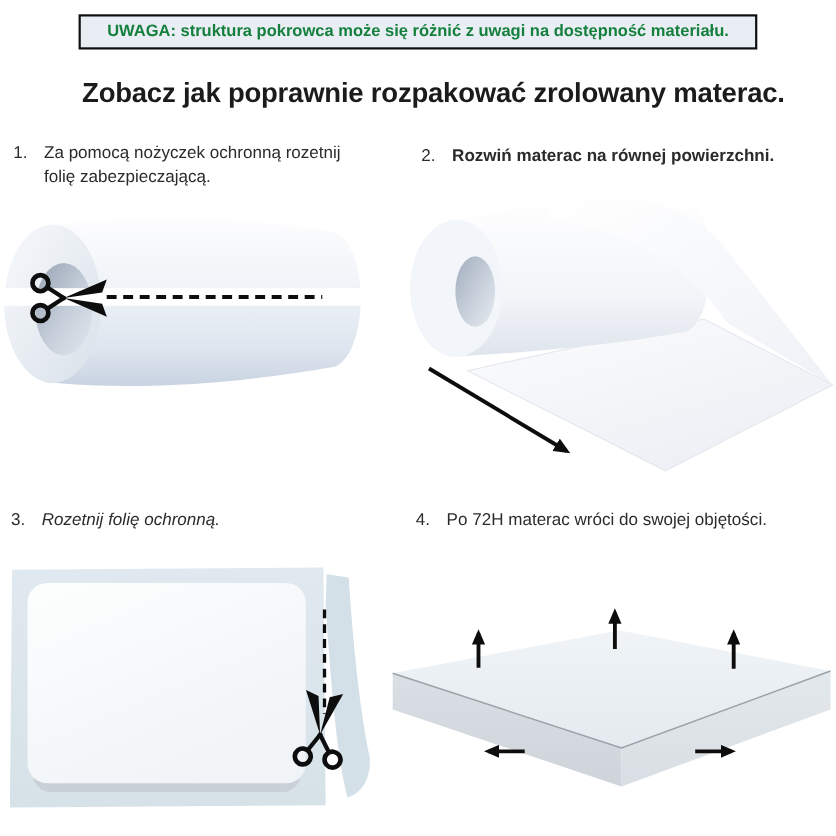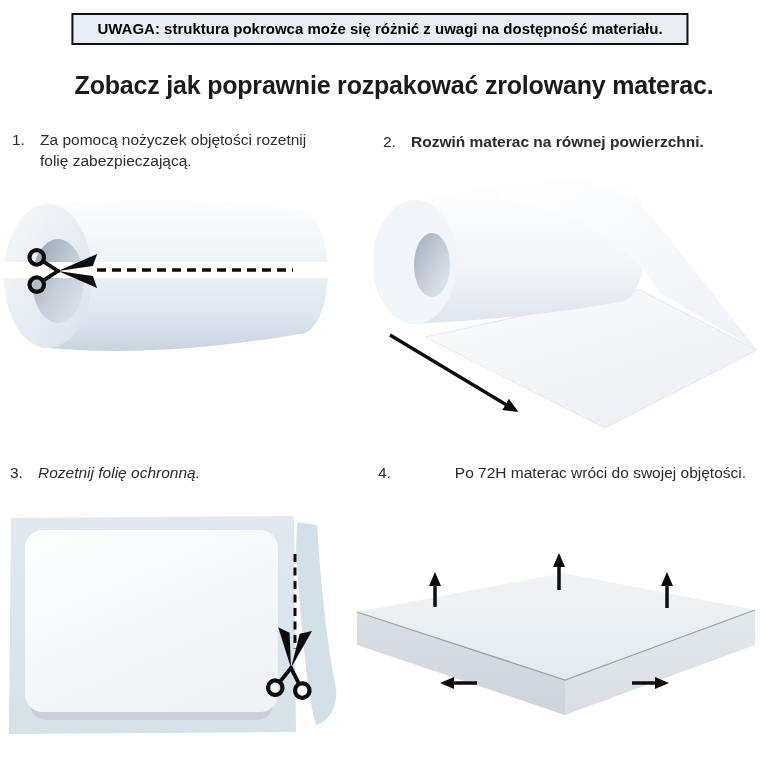--- a/index.html
+++ b/index.html
@@ -1,48 +1,48 @@
 <!DOCTYPE html>
 <html><head>
 <meta charset="utf-8">
 <style>
   html,body{margin:0;padding:0;background:#ffffff;}
   .page{position:relative;width:760px;height:760px;background:#ffffff;overflow:hidden;
         font-family:"Liberation Sans","DejaVu Sans",sans-serif;color:#2b2b2b;}
   .banner{position:absolute;top:13px;left:50%;transform:translateX(-50%);
           background:#e8eef3;border:2px solid #101010;padding:4px 24px;
-          font-size:15px;font-weight:bold;color:#000000;white-space:nowrap;line-height:1.3;}
+          font-size:15px;font-weight:bold;color:#15803d;white-space:nowrap;line-height:1.3;}
   .title{position:absolute;top:57px;left:0;width:760px;margin:14px;text-align:center;
          font-size:25px;font-weight:bold;color:#1b1b1b;letter-spacing:-0.2px;}
   .step{position:absolute;display:flex;font-size:15.5px;line-height:1.38;color:#2b2b2b;}
   .step .num{flex:none;width:28px;}
   .step-1{left:12px;top:129px;}  .step-1 .txt{width:292px;}
   .step-2{left:383px;top:131px;} .step-2 .txt{width:340px;font-weight:bold;}
   .step-3{left:10px;top:462px;}  .step-3 .txt{width:300px;font-style:italic;}
-  .step-4{left:378px;top:462px;} .step-4 .txt{width:340px;text-align:right;}
+  .step-4{left:378px;top:462px;} .step-4 .txt{width:340px;}
   .illo{position:absolute;display:block;}
   .illo-1{left:0px;top:190px;}
   .illo-2{left:360px;top:165px;}
   .illo-3{left:0px;top:510px;}
   .illo-4{left:350px;top:540px;}
 </style>
 </head>
 <body>
 
 <div class="page">
 
   <div class="banner">
     <span>UWAGA: struktura pokrowca może się różnić z uwagi na dostępność materiału.</span>
   </div>
 
   <h1 class="title">Zobacz jak poprawnie rozpakować zrolowany materac.</h1>
 
   <div class="step step-1">
     <span class="num">1.</span>
-    <span class="txt">Za pomocą nożyczek objętości rozetnij folię zabezpieczającą.</span>
+    <span class="txt">Za pomocą nożyczek ochronną rozetnij folię zabezpieczającą.</span>
   </div>
   <div class="step step-2">
     <span class="num">2.</span>
     <span class="txt">Rozwiń materac na równej powierzchni.</span>
   </div>
   <div class="step step-3">
     <span class="num">3.</span>
     <span class="txt">Rozetnij folię ochronną.</span>
   </div>
   <div class="step step-4">

